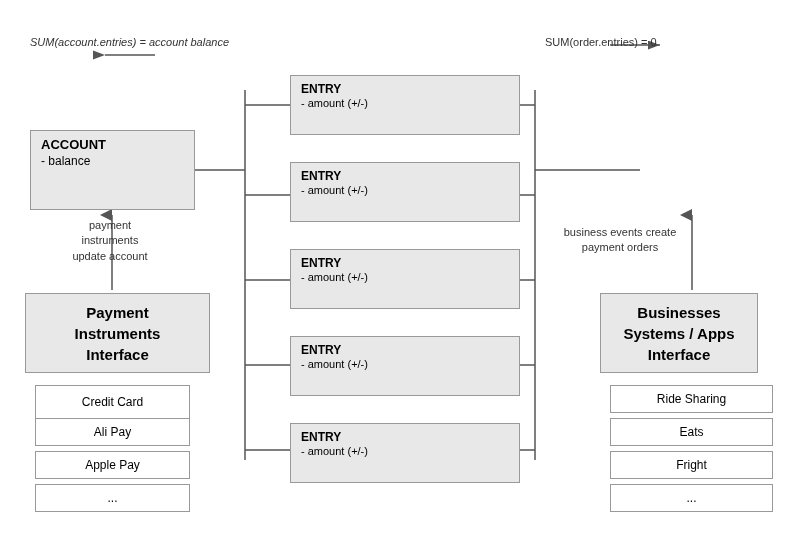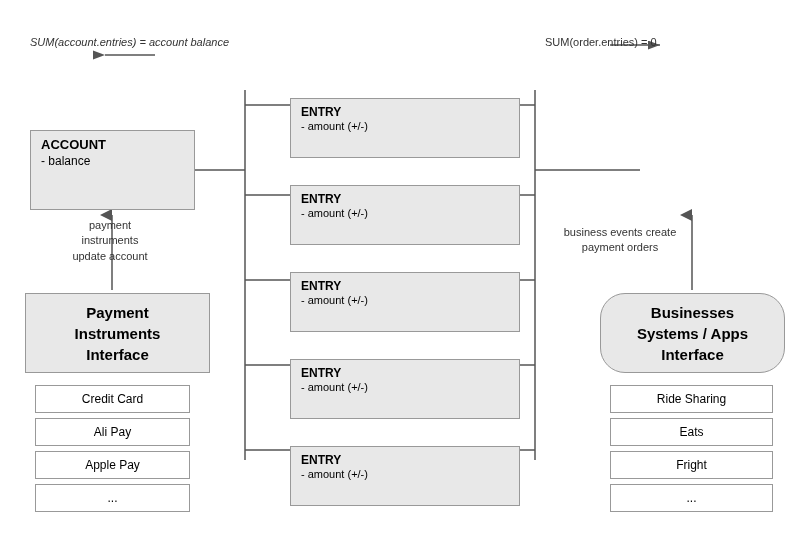--- a/index.html
+++ b/index.html
@@ -34,21 +34,20 @@
     .box-subtitle {
       font-size: 12px;
       margin-top: 2px;
     }
     
     .entry-box {
       position: absolute;
       background: #e8e8e8;
       border: 1px solid #999;
       padding: 6px 10px;
-      margin-top: 23px;
     }
     .entry-box .entry-title {
       font-weight: bold;
       font-size: 12px;
     }
     .entry-box .entry-sub {
       font-size: 11px;
       margin-top: 1px;
     }
     
@@ -160,21 +159,21 @@
   </div>
 
   <div class="annotation" style="left:50px; top:218px; text-align:center; width:120px;">
     payment<br>instruments<br>update account
   </div>
 
   <div class="interface-box" style="left:25px; top:293px; width:185px; height:80px;">
     <span>Payment<br>Instruments<br>Interface</span>
   </div>
 
-  <div class="sub-box" style="left:35px; top:385px; width:155px; height:28px;">
+  <div class="sub-box" style="left:35px; top:385px; width:155px; height:34px;">
     <span>Credit Card</span>
   </div>
   <div class="sub-box" style="left:35px; top:418px; width:155px; height:28px;">
     <span>Ali Pay</span>
   </div>
   <div class="sub-box" style="left:35px; top:451px; width:155px; height:28px;">
     <span>Apple Pay</span>
   </div>
   <div class="sub-box" style="left:35px; top:484px; width:155px; height:28px;">
     <span>...</span>
@@ -203,21 +202,21 @@
   <div class="entry-box" style="left:290px; top:423px; width:230px; height:60px;">
     <div class="entry-title">ENTRY</div>
     <div class="entry-sub">-  amount (+/-)</div>
   </div>
 
 
   <div class="annotation" style="left:555px; top:225px; text-align:center; width:130px;">
     business events create<br>payment orders
   </div>
 
-  <div class="interface-box" style="left:600px; top:293px; width:185px; height:80px;border-radius:25px;">
+  <div class="interface-box" style="left:600px; top:293px; width:158px; height:80px;">
     <span>Businesses<br>Systems / Apps<br>Interface</span>
   </div>
 
   <div class="sub-box" style="left:610px; top:385px; width:163px; height:28px;">
     <span>Ride Sharing</span>
   </div>
   <div class="sub-box" style="left:610px; top:418px; width:163px; height:28px;">
     <span>Eats</span>
   </div>
   <div class="sub-box" style="left:610px; top:451px; width:163px; height:28px;">

